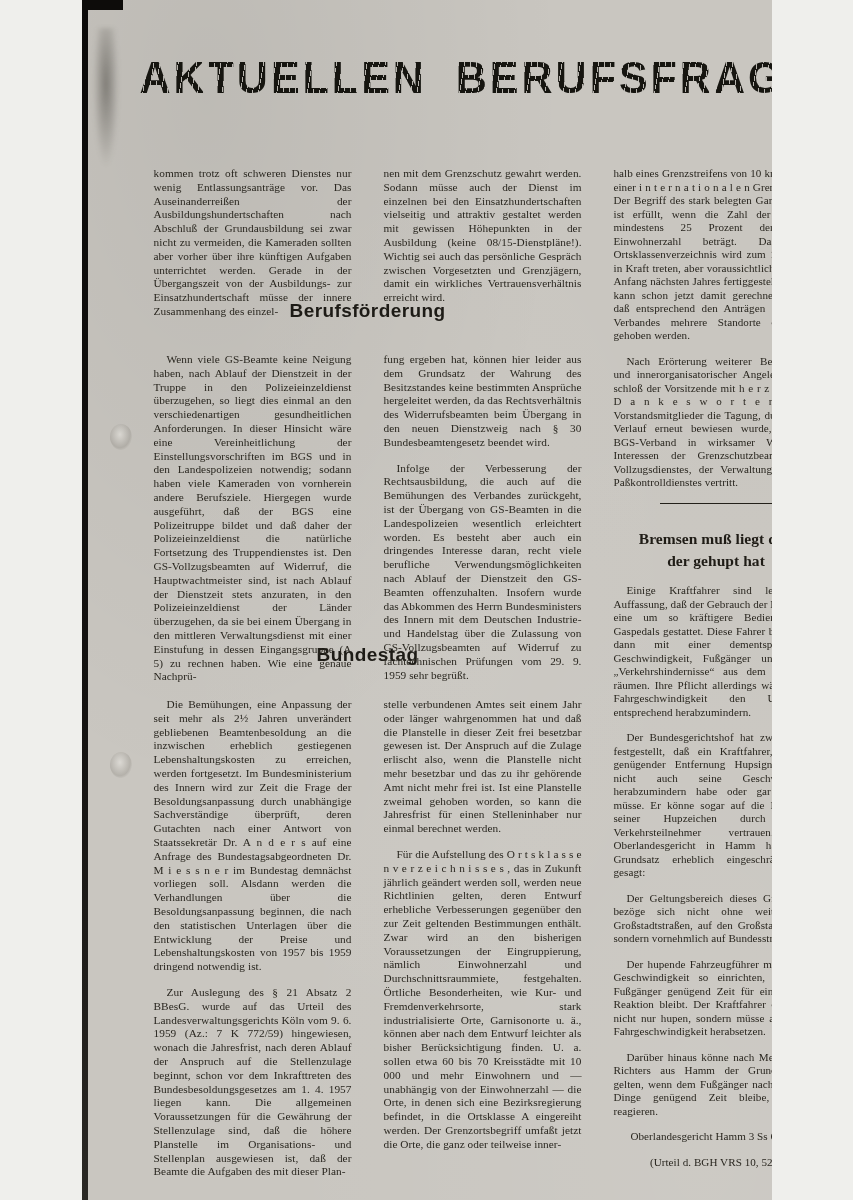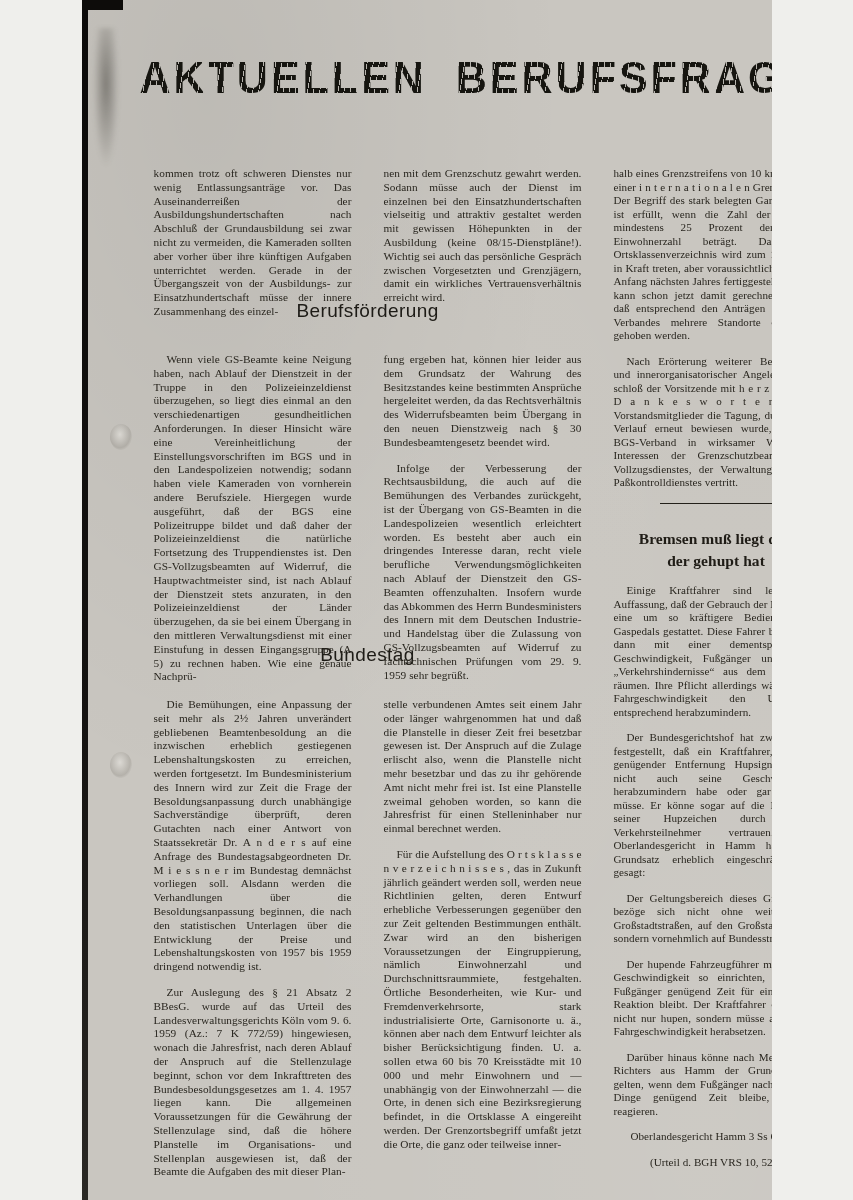--- a/index.html
+++ b/index.html
@@ -60,21 +60,21 @@
   .rowB { top:341px; }
   .rowC { top:686px; }
 
   .bold-para { font-weight:700; margin-top:6px !important; }
 
   
   .sec-heading {
     position:absolute; left:60px; width:452px;
     text-align:center;
     font-family:"Liberation Sans", sans-serif;
-    font-weight:400; font-size:19px; letter-spacing:0.4px;
+    font-weight:700; font-size:19px; letter-spacing:0.4px;
     color:#1d1b16;
   }
   .sec-heading.h-bf { top:300px; }
   .sec-heading.h-bes { top:644px; }
 
   
   .divider { width:112px; margin:13px auto 24px auto; border:0;
     border-top:1.6px solid #232019; }
   .art2-heading { text-align:center; font-weight:700; font-size:15.5px;
     line-height:1.45; margin:0 0 9px 0; color:#1f1c16; text-indent:0 !important; }

